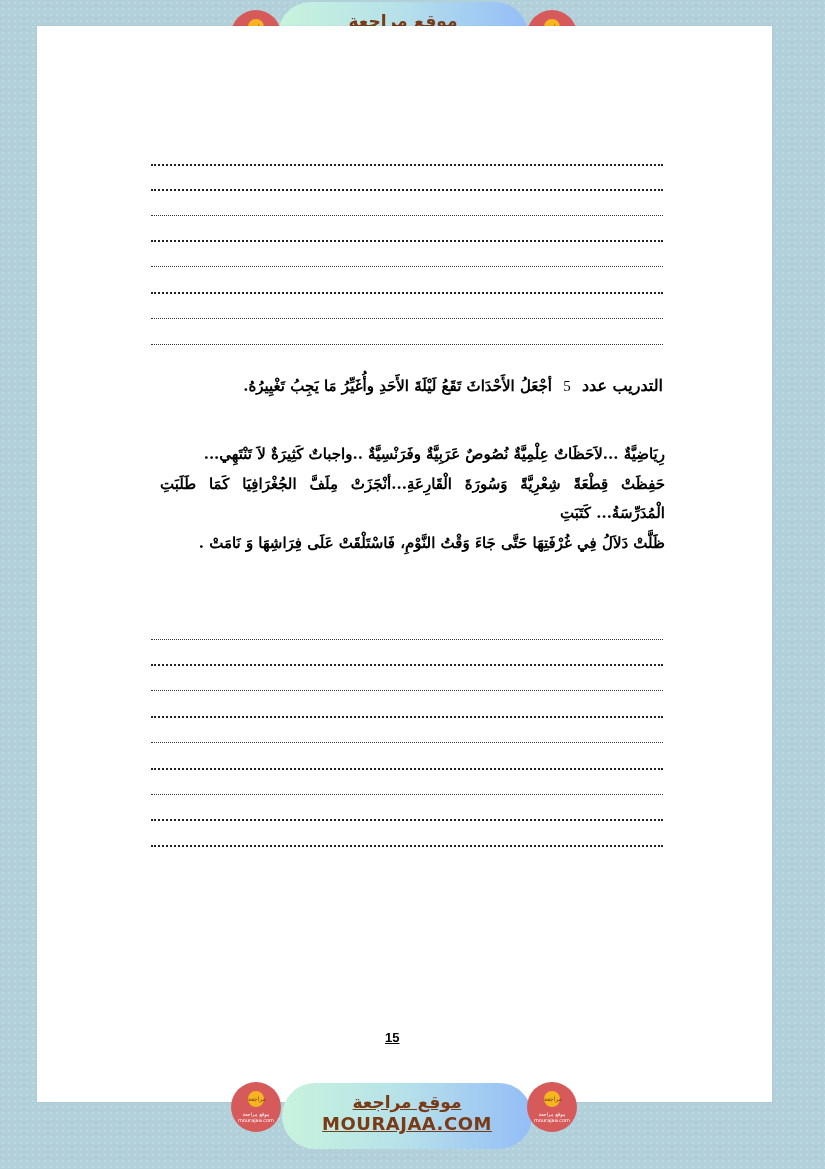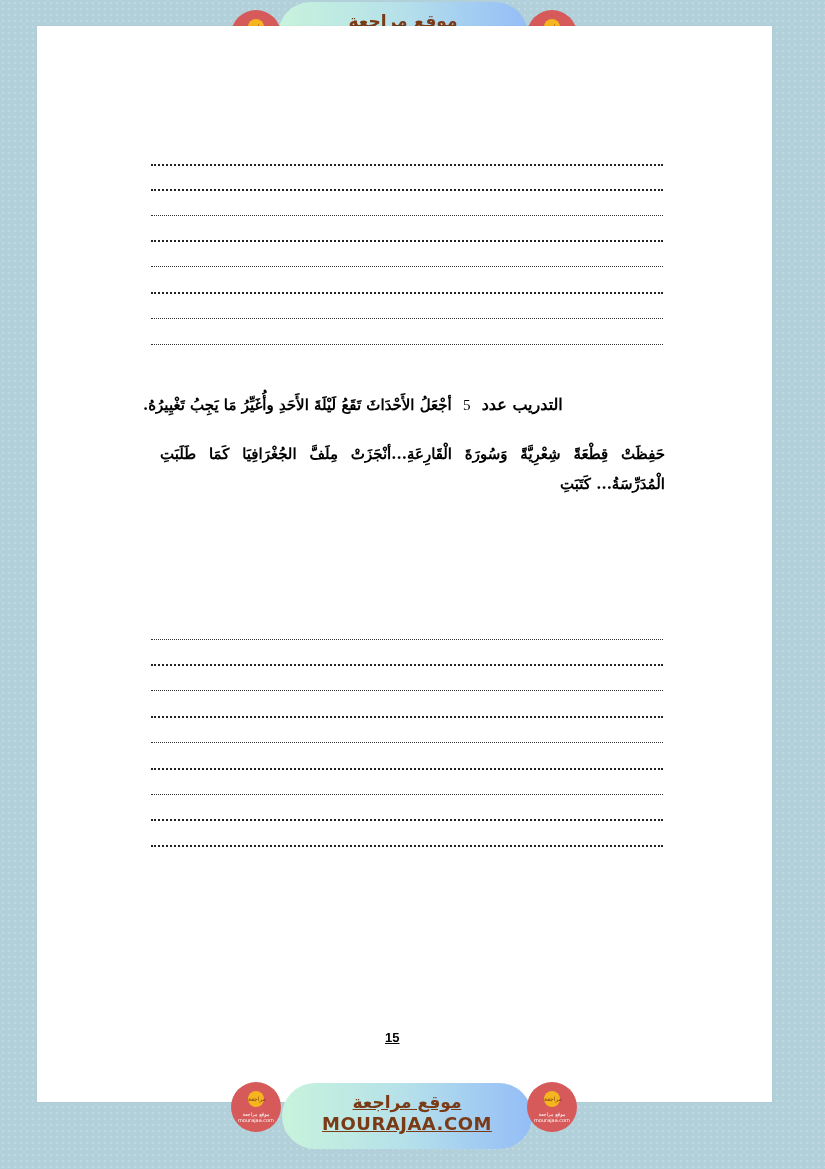--- a/index.html
+++ b/index.html
@@ -15,22 +15,22 @@
       background: #ffffff;
       box-shadow: 0 0 1px rgba(0,0,0,0.1);
     }
     .lines { position: absolute; left: 151px; width: 512px; }
     .line {
       height: 0; border-bottom: 1px dotted #333; margin: 0;
       position: absolute; left: 0; width: 512px;
     }
     .line.heavy { border-bottom: 2px dotted #222; }
     .ex-title {
-      position: absolute; top: 395px; right: 160px; width: 520px;
-      direction: rtl; text-align: left; font-size: 15px; font-weight: bold; white-space: nowrap;
+      position: absolute; top: 376px; right: 160px; width: 520px;
+      direction: rtl; text-align: right; font-size: 15px; font-weight: bold; white-space: nowrap;
     }
     .ex-title .label { font-weight: 900; font-size: 16px; }
     .ex-title .num { font-weight: normal; margin: 0 6px; font-family: "Liberation Serif", serif; }
     .ex-title .instr { font-weight: bold; }
     .para {
       position: absolute; left: 160px; width: 505px; top: 440px;
       direction: rtl; text-align: justify; text-align-last: right;
       font-size: 15px; font-weight: bold; line-height: 29.5px;
     }
     .para p { margin: 0; }
@@ -95,21 +95,23 @@
   <div class="line" style="top:344px;"></div>
 </div>
 
 <div class="ex-title" style="right:162px;">
   <span class="label">التدريب عدد</span>
   <span class="num">5</span>
   <span class="instr">أجْعَلُ الأَحْدَاثَ تَقَعُ  لَيْلَةَ الأَحَدِ وأُغَيِّرُ مَا يَجِبُ تَغْيِيرُهُ.</span>
 </div>
 
 <div class="para">
+  <p>رِيَاضِيَّةٌ ...لاَحَظَاتٌ عِلْمِيَّةٌ نُصُوصٌ عَرَبِيَّةٌ وفَرَنْسِيَّةٌ ..واجباتٌ كَثِيرَةٌ لاَ تَنْتَهِي...</p>
   <p>حَفِظَتْ قِطْعَةً شِعْرِيَّةً وَسُورَةَ الْقَارِعَةِ...أنْجَزَتْ مِلَفَّ  الجُغْرَافِيَا كَمَا طَلَبَتِ الْمُدَرِّسَةُ... كَتَبَتِ</p>
+  <p>ظَلَّتْ دَلاَلُ فِي غُرْفَتِهَا حَتَّى جَاءَ وَقْتُ النَّوْمِ، فَاسْتَلْقَتْ عَلَى فِرَاشِهَا وَ نَامَتْ .</p>
 </div>
 
 <div class="lines" style="top:0;">
   <div class="line" style="top:639px;"></div>
   <div class="line heavy" style="top:664px;"></div>
   <div class="line" style="top:690px;"></div>
   <div class="line heavy" style="top:716px;"></div>
   <div class="line" style="top:742px;"></div>
   <div class="line heavy" style="top:768px;"></div>
   <div class="line" style="top:794px;"></div>

